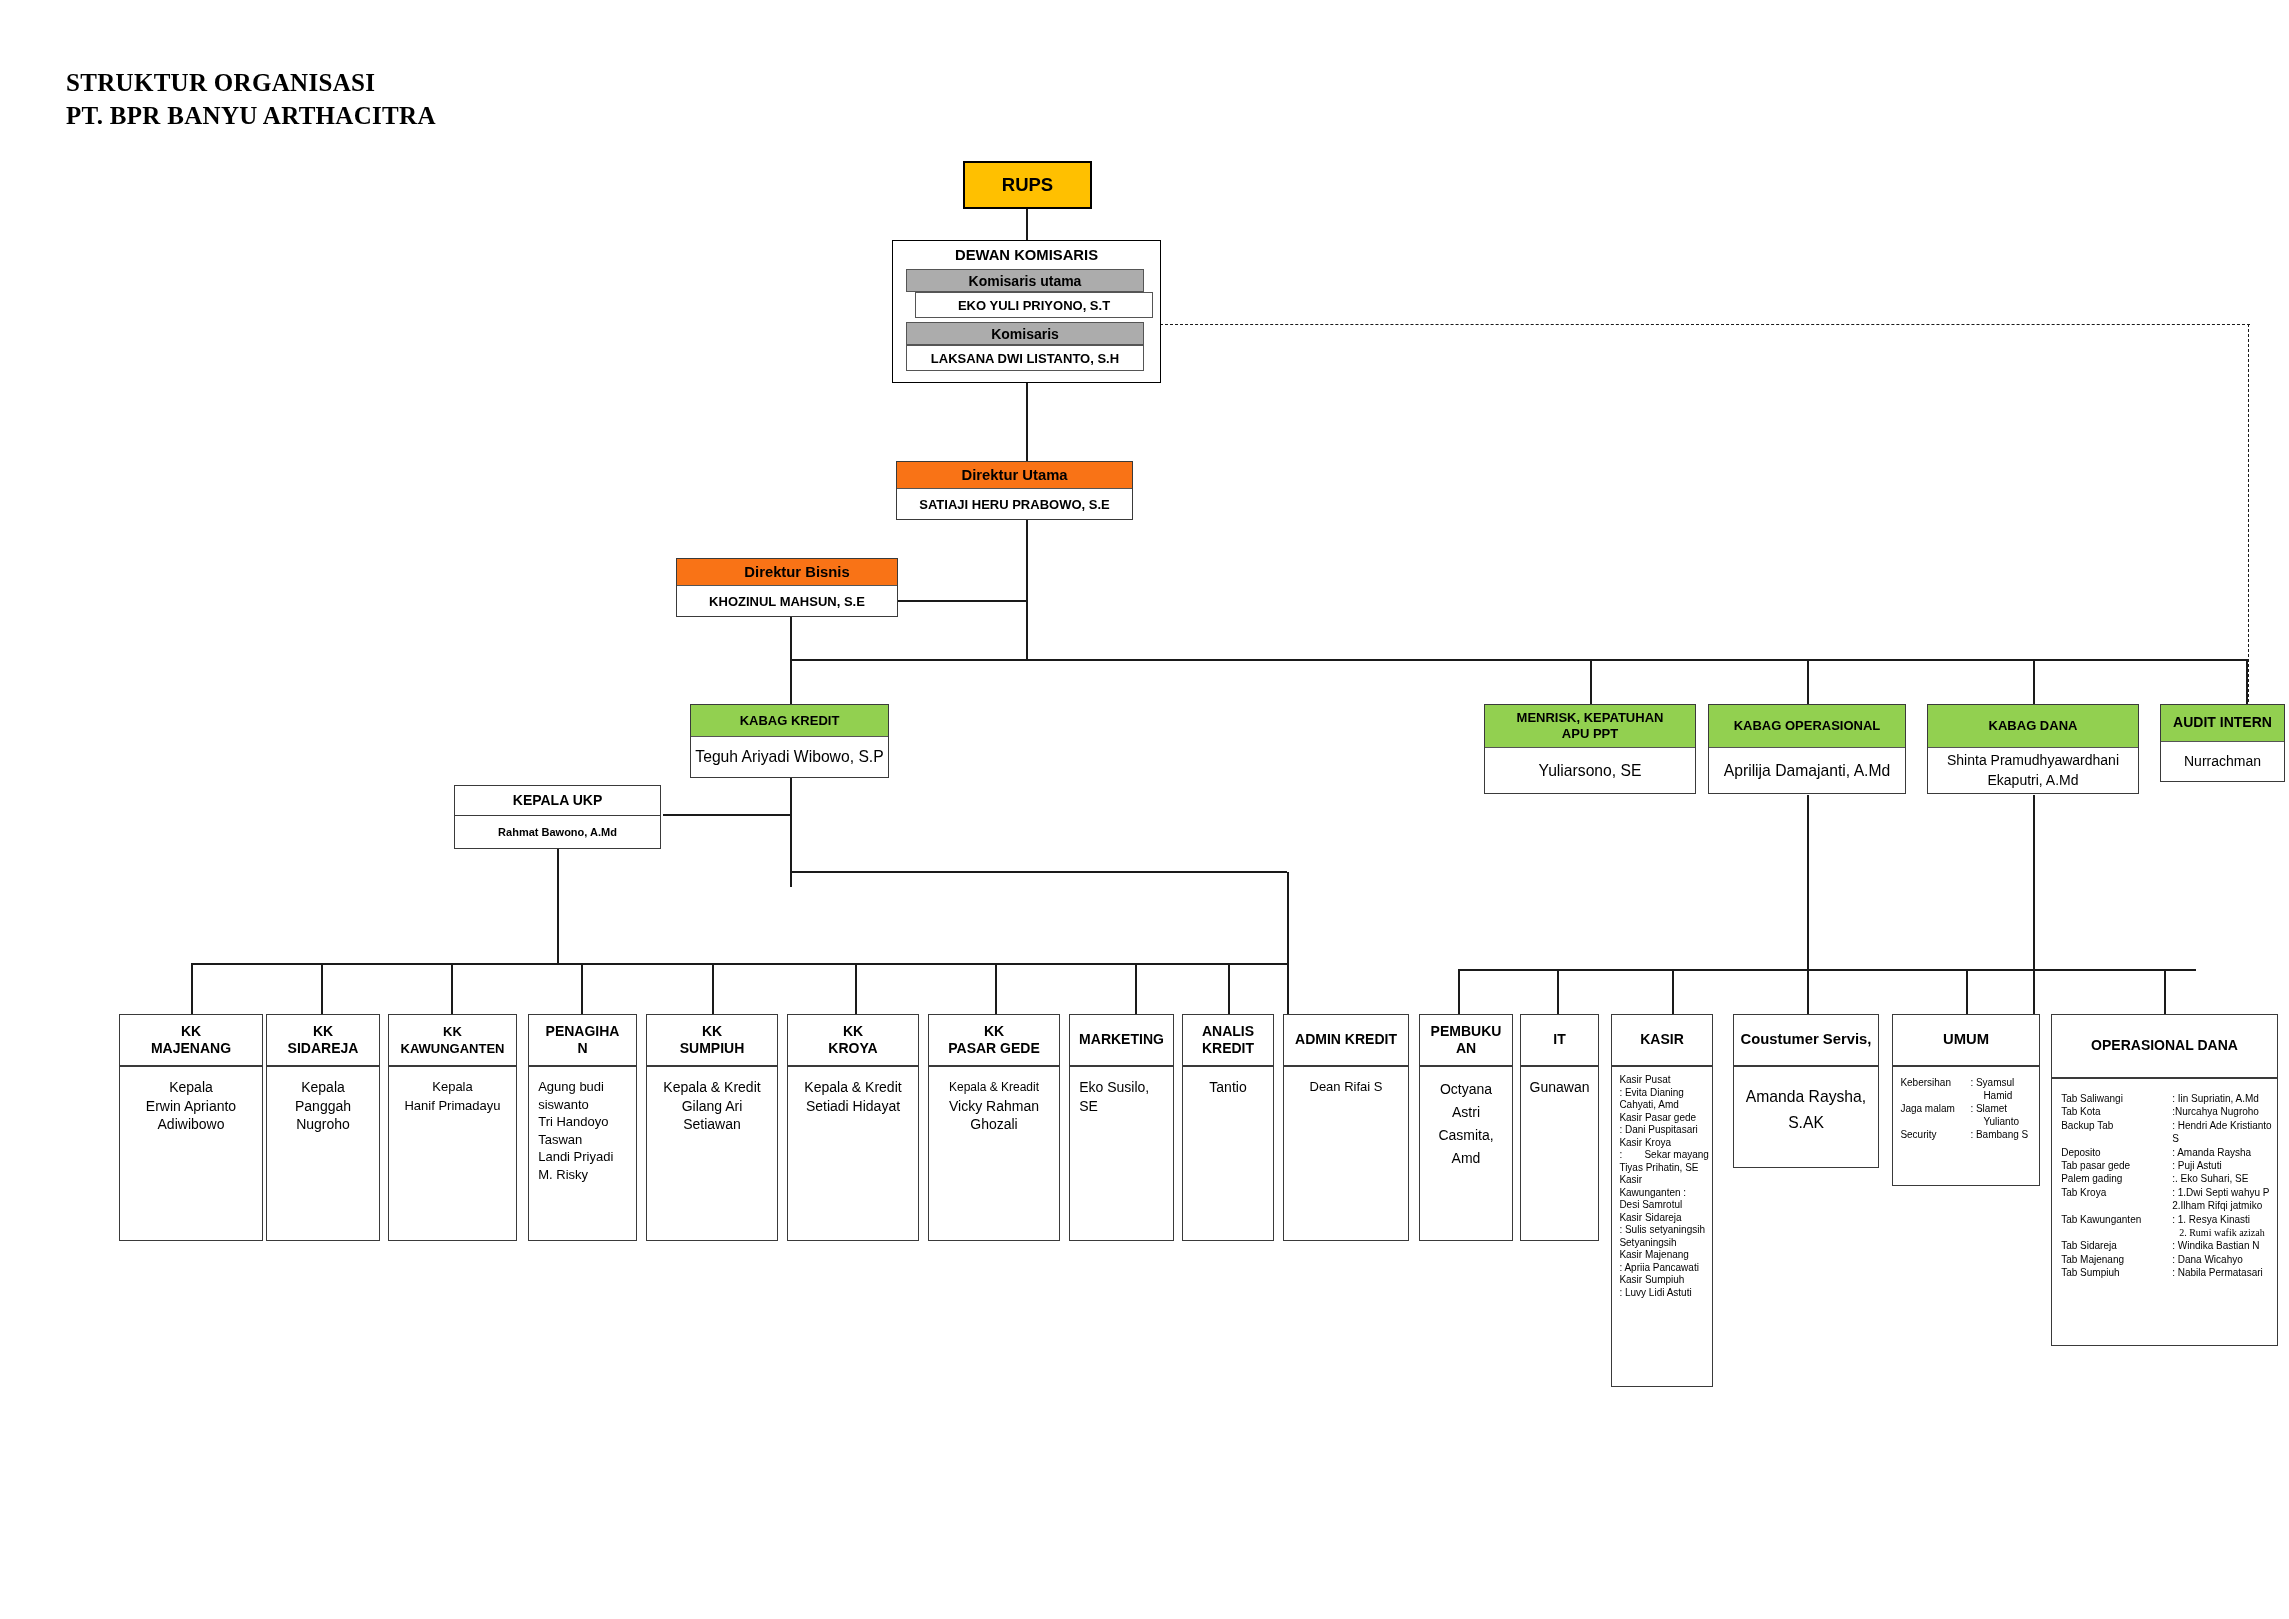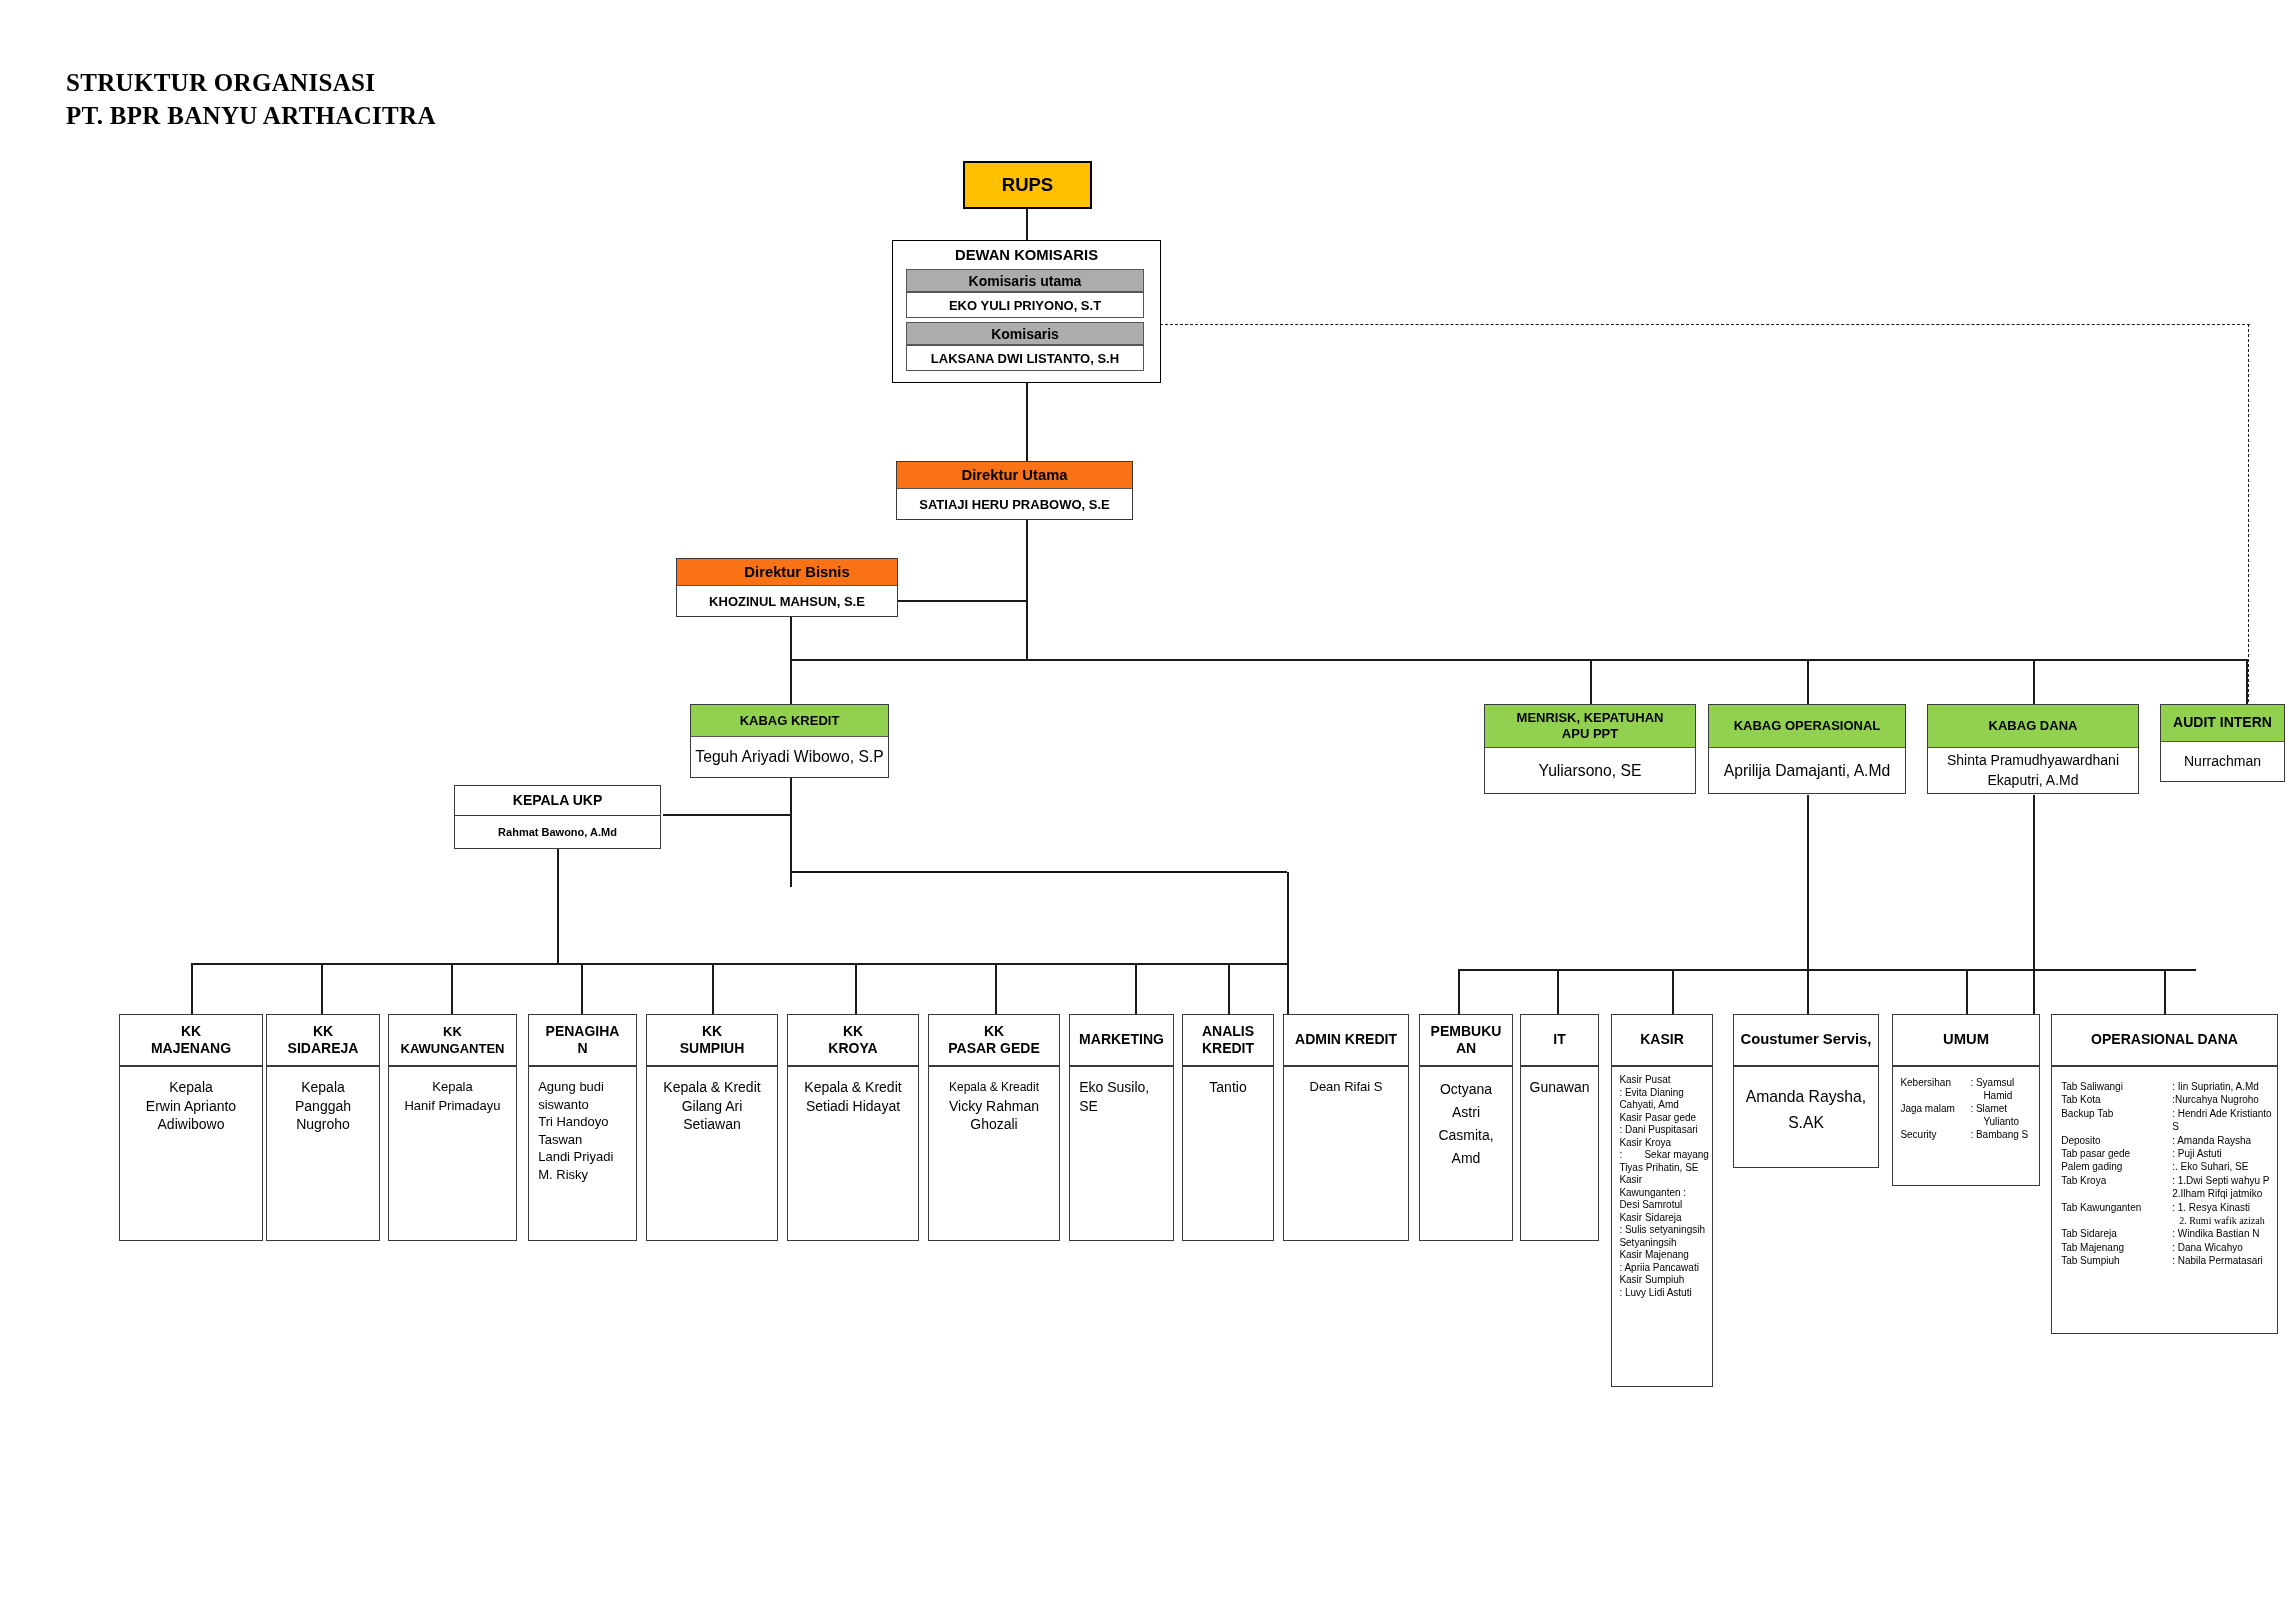--- a/index.html
+++ b/index.html
@@ -137,21 +137,21 @@
   <div class="ln lnv" style="left:2033px;top:795px;height:220px;"></div>
   <div class="ln lnv" style="left:2164px;top:969px;height:45px;"></div>
 
   <div class="node rups">
     <span>RUPS</span>
   </div>
 
   <div class="node dk-outer">
     <div class="dk-title">DEWAN KOMISARIS</div>
     <div class="dk-band" style="top:28px;">Komisaris utama</div>
-    <div class="dk-name" style="top:51px;">EKO YULI PRIYONO, S.T</div>
+    <div class="dk-name" style="top:51px;margin-left:9px;">EKO YULI PRIYONO, S.T</div>
     <div class="dk-band" style="top:81px;">Komisaris</div>
     <div class="dk-name" style="top:104px;">LAKSANA DWI LISTANTO, S.H</div>
   </div>
 
   <div class="node dir" style="left:896px;top:461px;width:237px;height:59px;">
     <div class="hd" style="height:27px;">Direktur Utama</div>
     <div class="bd" style="height:30px;align-items:center;">SATIAJI HERU PRABOWO, S.E</div>
   </div>
 
   <div class="node dir" style="left:676px;top:558px;width:222px;height:59px;">
@@ -389,21 +389,21 @@
         <span class="v" style="padding-left:13px;">Yulianto</span>
       </div>
       <div class="kvrow">
         <span class="k">Security</span>
         <span class="v">: Bambang S</span>
       </div>
     </div>
   </div>
 
   <div class="leaf" style="left:2051px;top:1014px;width:227px;">
-    <div class="lh" style="height:52px;font-size:14px;">
+    <div class="lh" style="height:64px;font-size:14px;">
       <span>OPERASIONAL DANA</span>
     </div>
     <div class="lb wide" style="height:268px;">
       <div class="kvrow kvrow2">
         <span class="k">Tab Saliwangi</span>
         <span class="v">: Iin Supriatin, A.Md</span>
       </div>
       <div class="kvrow kvrow2">
         <span class="k">Tab Kota</span>
         <span class="v">:Nurcahya Nugroho</span>

